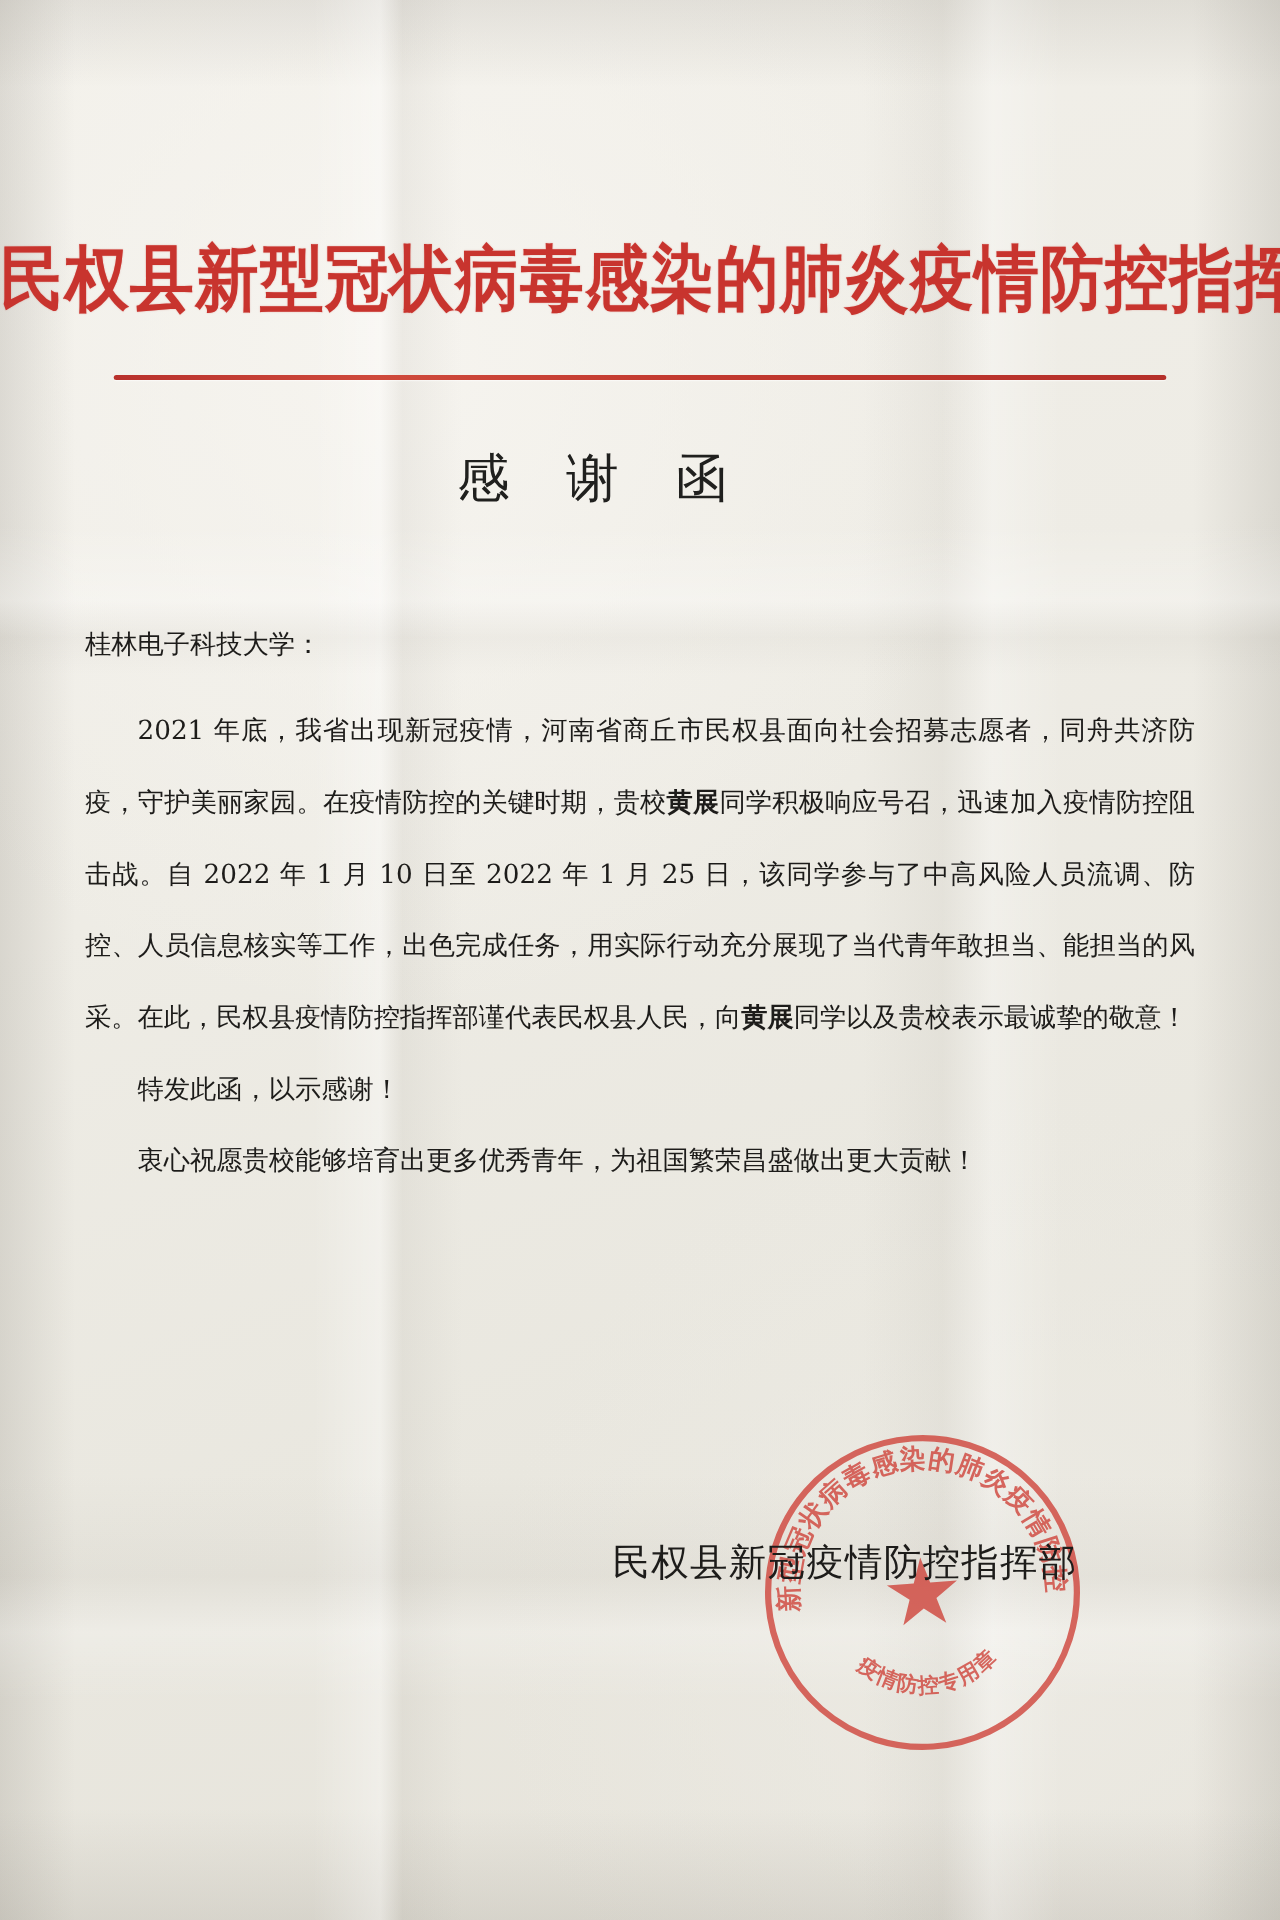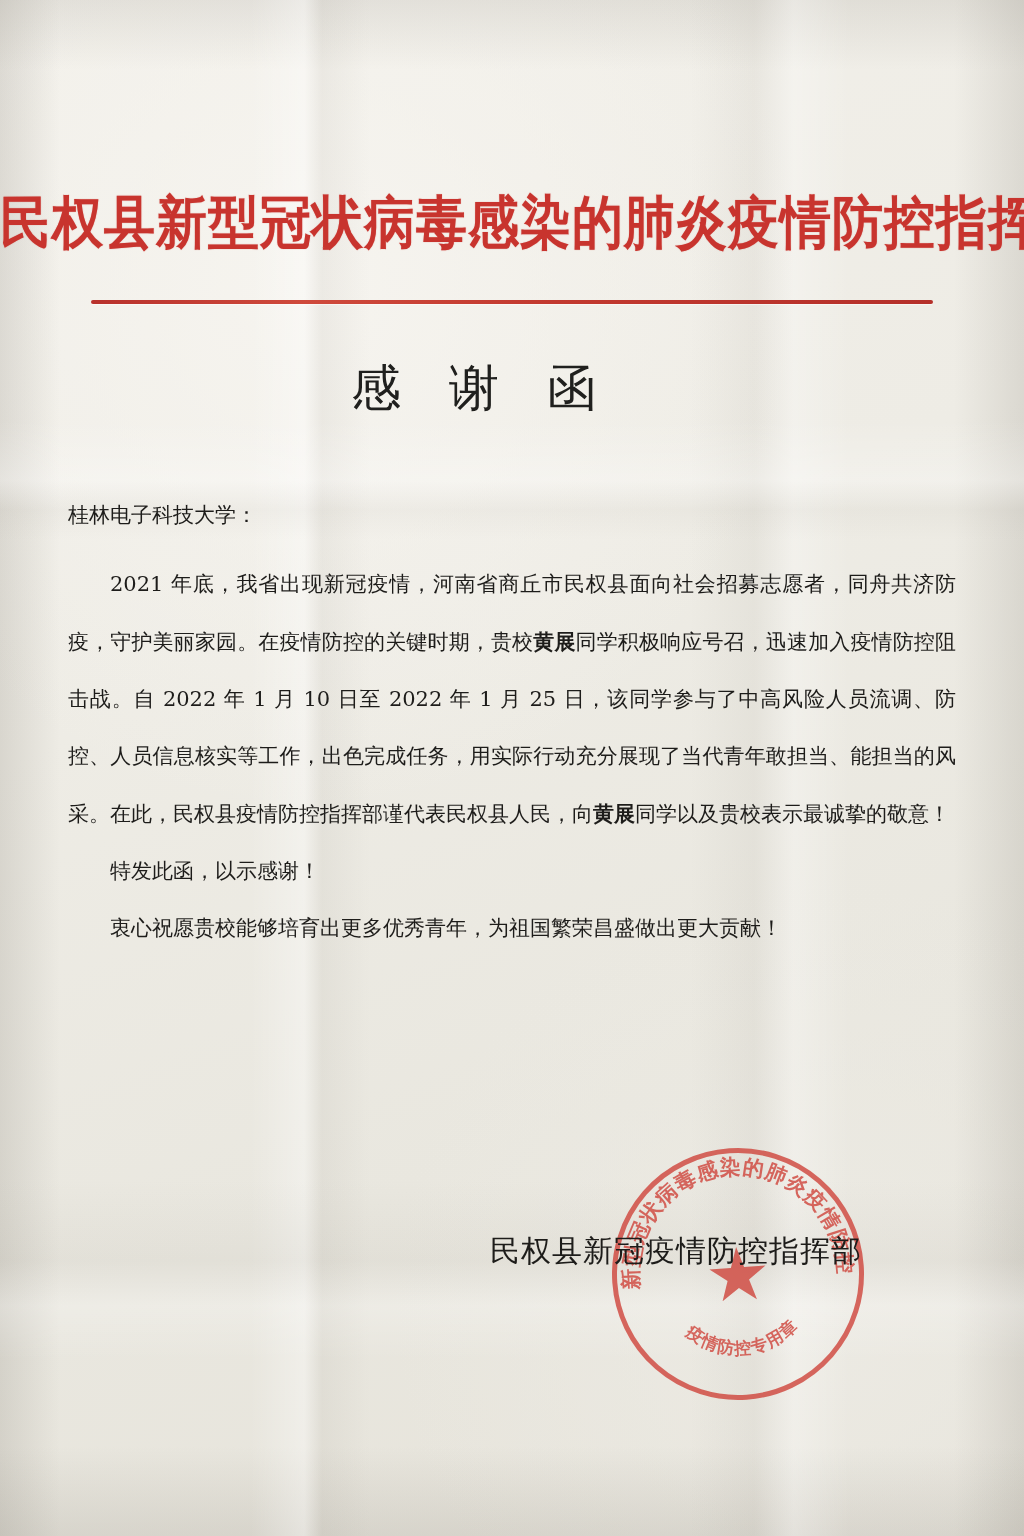--- a/index.html
+++ b/index.html
@@ -97,21 +97,21 @@
   }
 
   
   #doc-title {
     position: absolute;
     left: 0;
     top: 355px;
     width: 948px;
     text-align: center;
     font-family: "DejaVu Serif", "Liberation Serif", serif;
-    font-size: 50px;
+    font-size: 42px;
     letter-spacing: 16px;
     color: #20201e;
     text-indent: 16px;
   }
 
   
   #letter-body {
     position: absolute;
     left: 68px;
     top: 487px;

